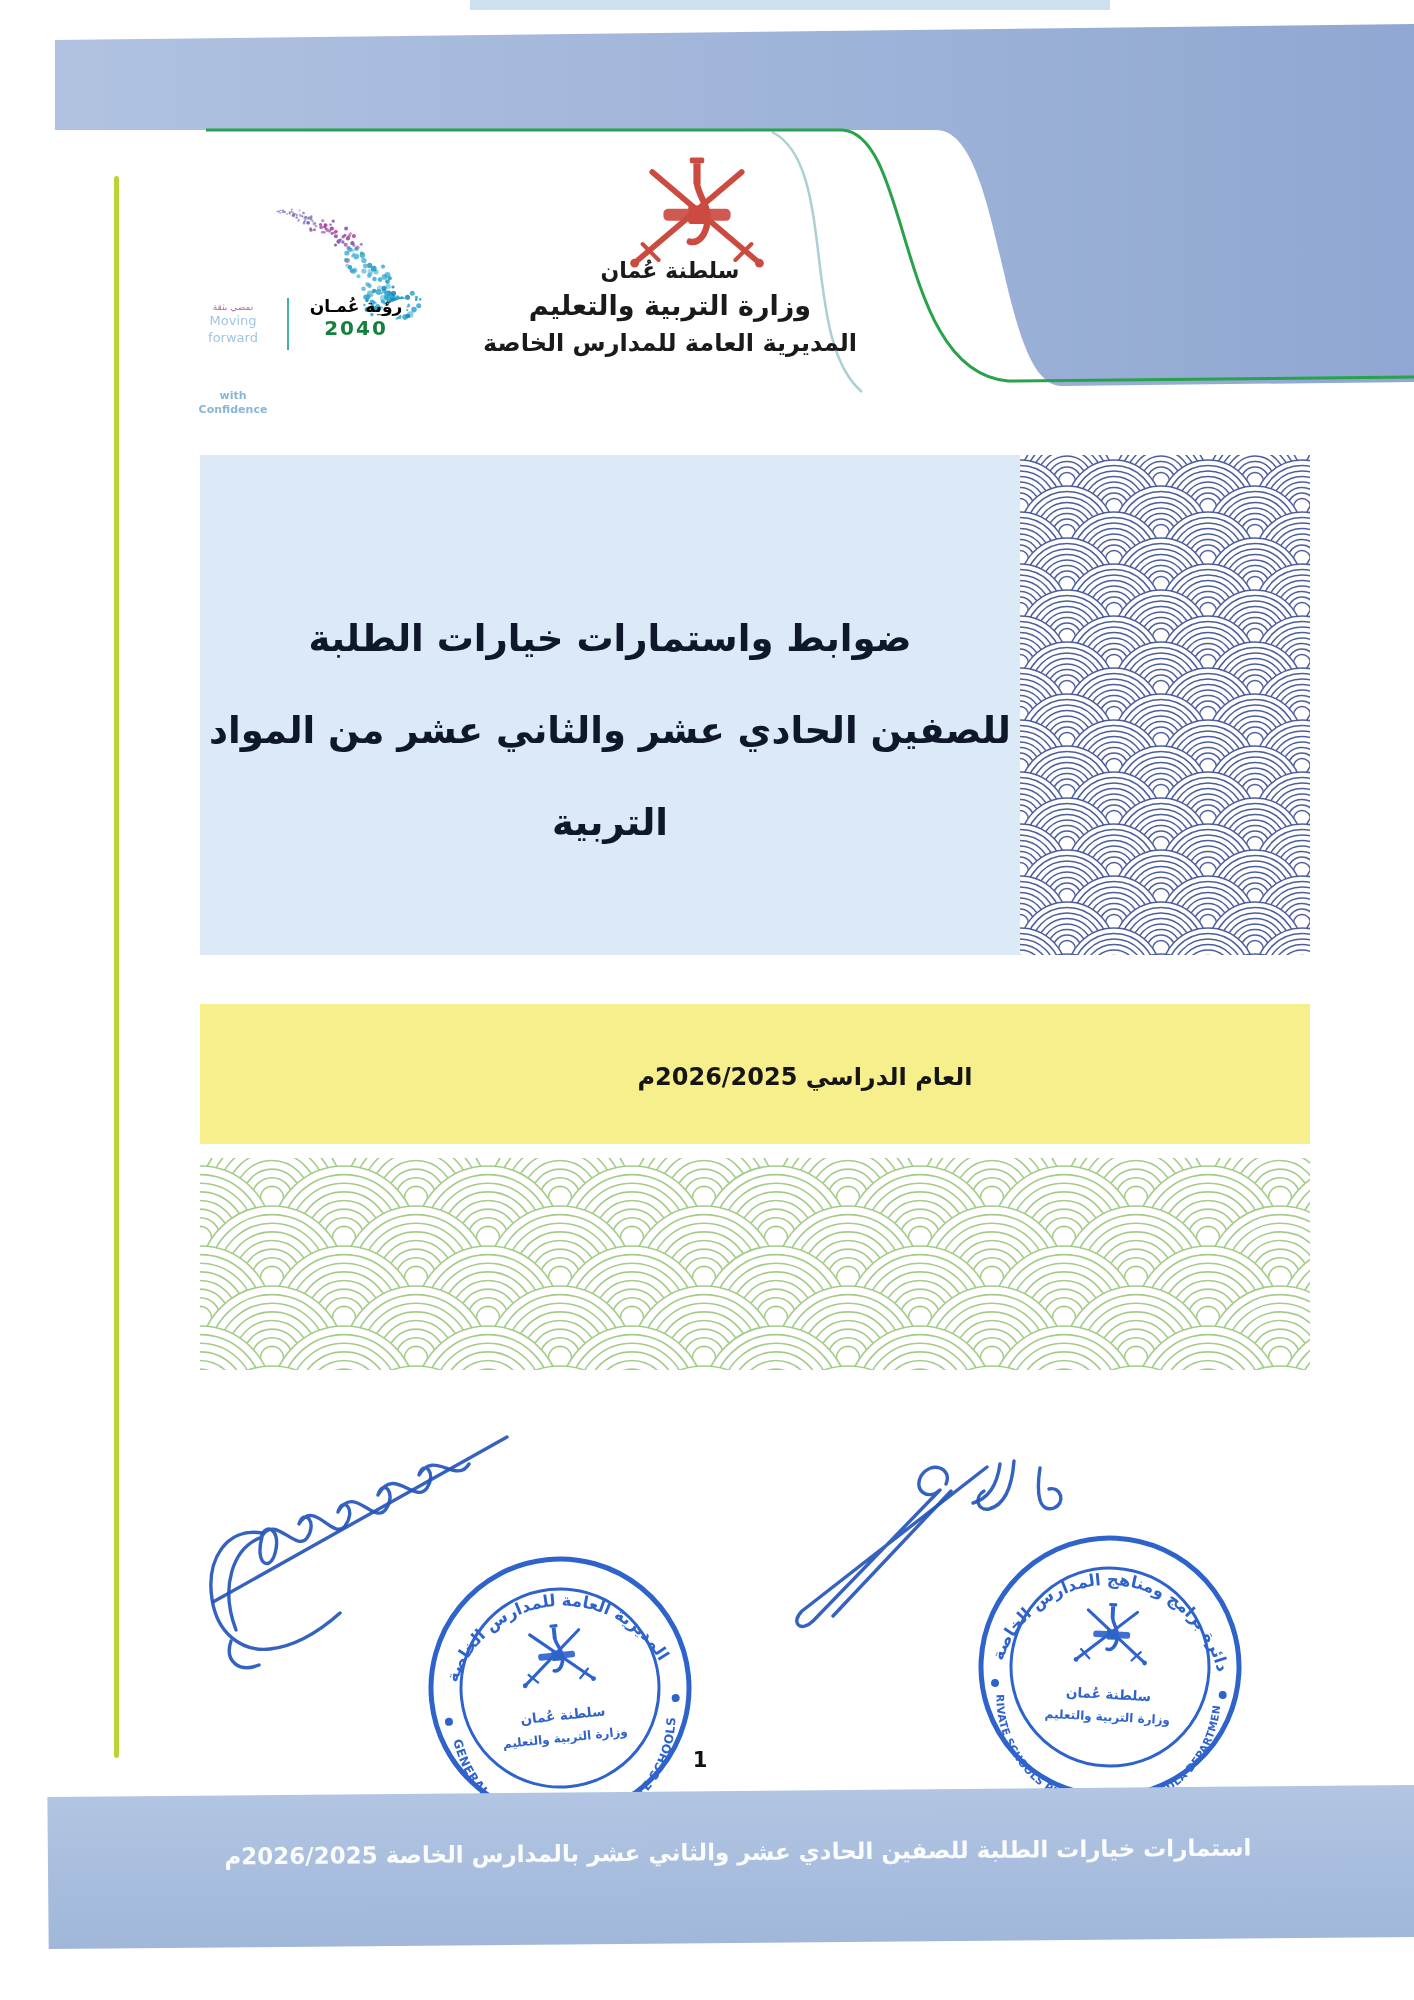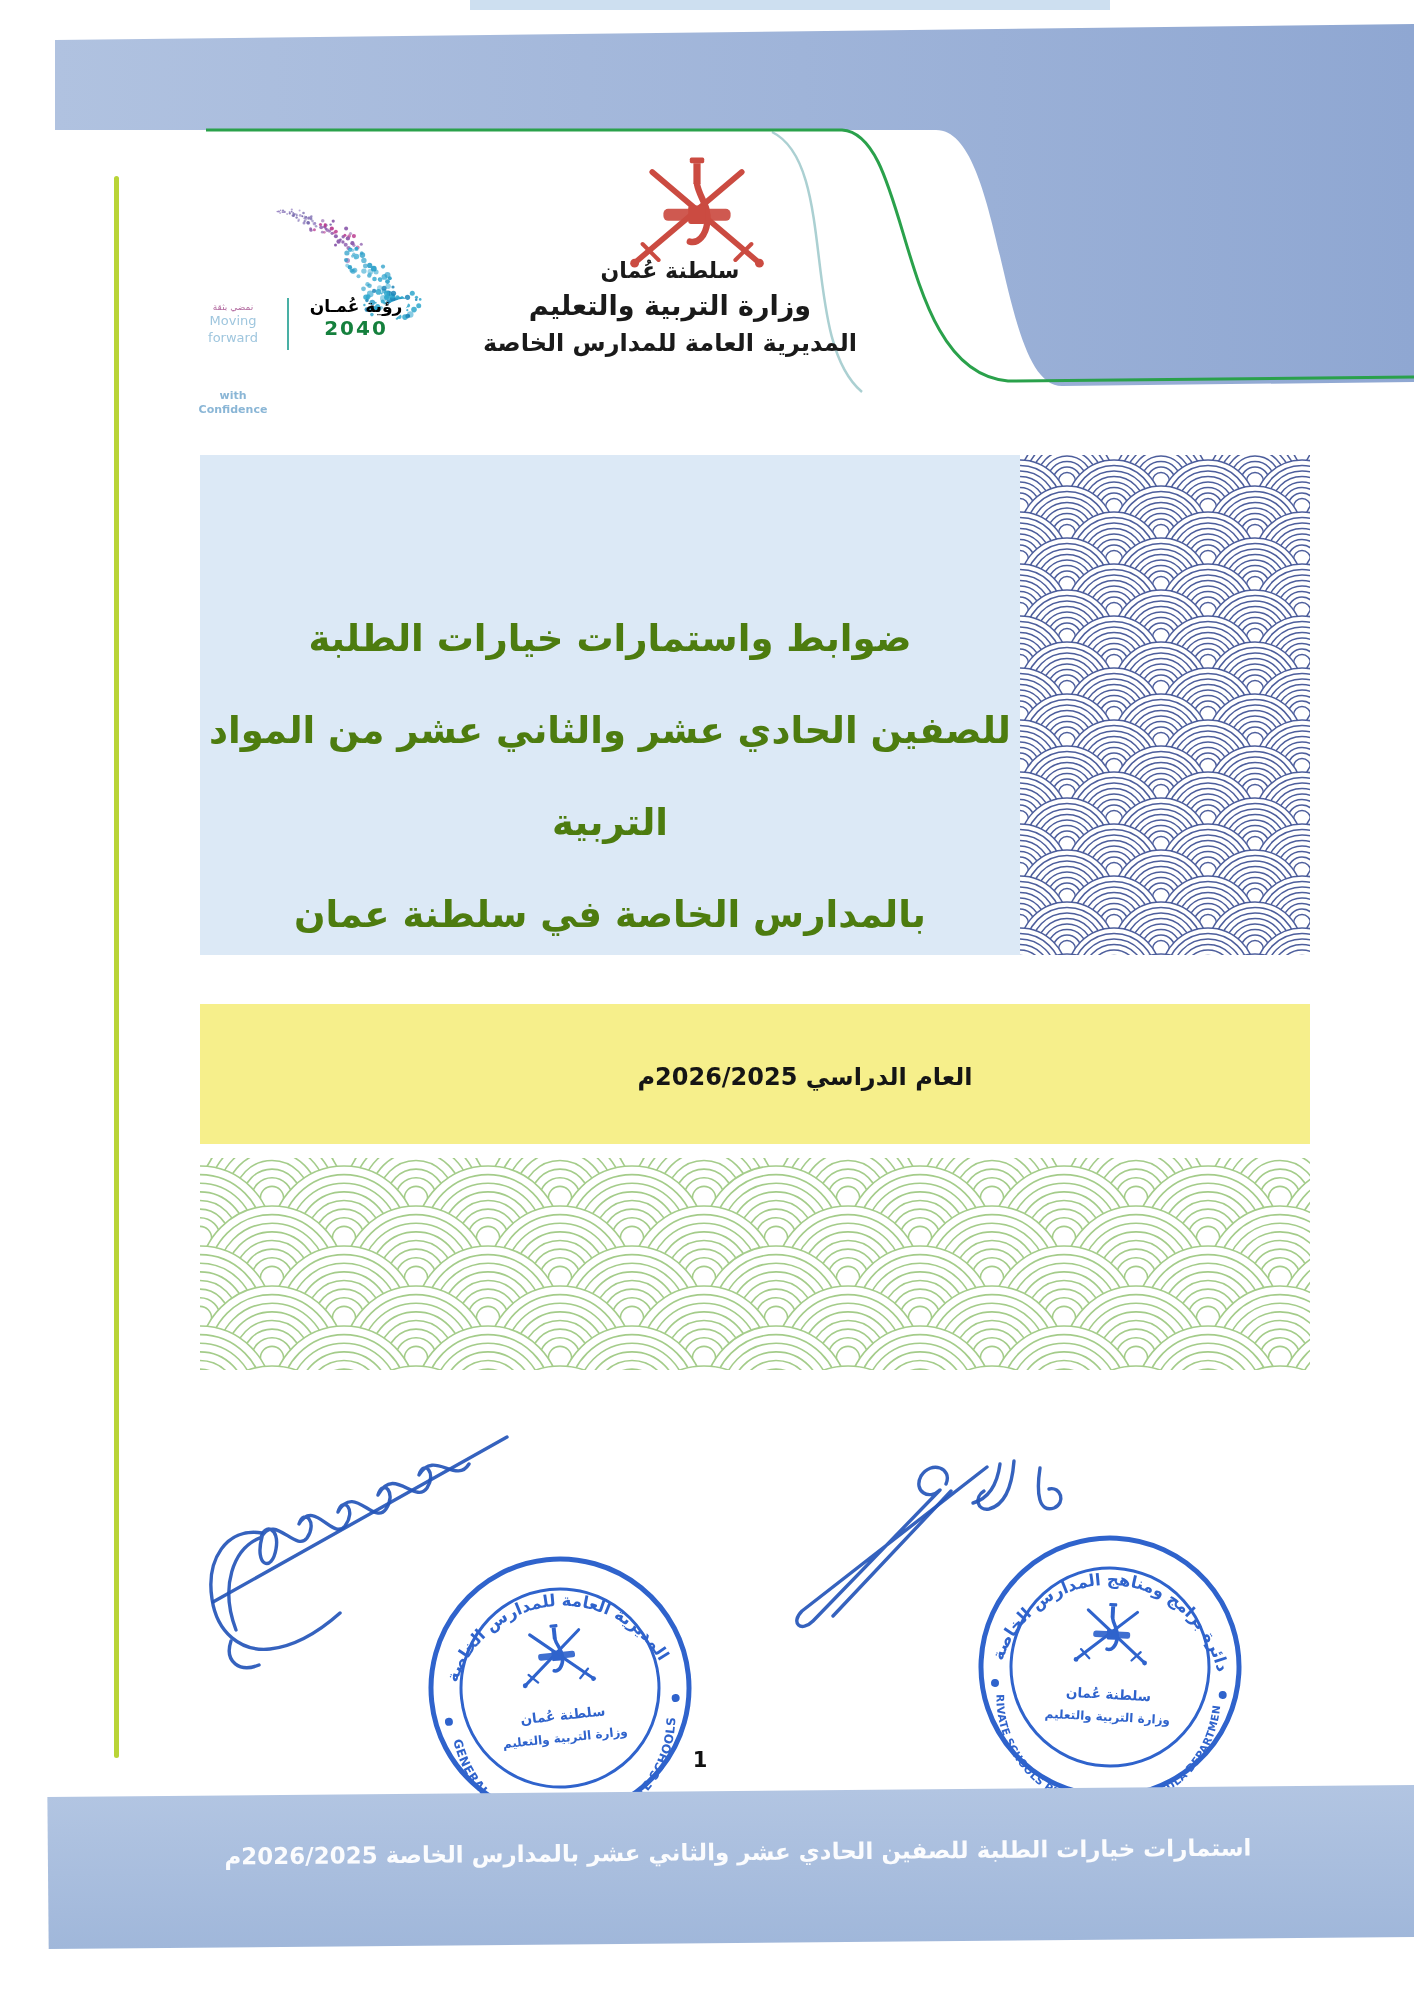--- a/index.html
+++ b/index.html
@@ -19,21 +19,21 @@
   .v-name-ar{font-size:17px;font-weight:700;color:#000000;}
   .v-name-year{font-size:20px;font-weight:700;color:#15803d;letter-spacing:2px;}
   
   .ministry{left:455px;top:258px;width:430px;text-align:center;color:#1a1a1a;}
   .m1{font-size:22px;font-weight:700;margin-bottom:7px;}
   .m2{font-size:27px;font-weight:700;margin-bottom:8px;}
   .m3{font-size:24px;font-weight:700;}
   
   .titlebox{left:200px;top:455px;width:820px;height:500px;background:#dce9f6;
             padding-top:138px;box-sizing:border-box;text-align:center;}
-  .t-line{font-size:37px;font-weight:700;color:#4d7c0f;line-height:92px;}
+  .t-line{font-size:37px;font-weight:700;color:#0f172a;line-height:92px;}
   .pattern-strip{background:#fdfdfe;}
   
   .yearband{left:200px;top:1004px;width:1110px;height:140px;background:#f6ef8b;
             text-align:center;padding-left:100px;box-sizing:border-box;}
   .yearband span{line-height:146px;font-size:24px;font-weight:700;color:#151515;}
   
   .st{fill:none;stroke:#2f63cc;stroke-width:5;}
   .st2{fill:none;stroke:#2f63cc;stroke-width:3;}
   .arcAr{font-size:16.5px;font-weight:700;fill:#2f63cc;}
   .arcEn{font-size:12px;font-weight:700;fill:#2f63cc;letter-spacing:.5px;}
@@ -330,21 +330,20 @@
 
   <div class="ministry abs" dir="rtl">
     <div class="m1">سلطنة عُمان</div>
     <div class="m2">وزارة التربية والتعليم</div>
     <div class="m3">المديرية العامة للمدارس الخاصة</div>
   </div>
 
   <div class="titlebox abs" dir="rtl">
     <div class="t-line">ضوابط واستمارات خيارات الطلبة</div>
     <div class="t-line">للصفين الحادي عشر والثاني عشر من المواد التربية</div>
-    <div class="t-line">بالمدارس الخاصة في سلطنة عمان</div>
   </div>
 
   <svg id="pattern-blue" class="abs pattern-strip" style="left:1020px;top:455px" width="290" height="500" viewBox="0 0 290 500">
       <circle cx="-47" cy="-26" r="47" fill="#ffffff"></circle>
       <circle cx="-47" cy="-26" r="47.0" fill="none" stroke="#4d5e9c" stroke-width="1.5"></circle>
       <circle cx="-47" cy="-26" r="41.5" fill="none" stroke="#4d5e9c" stroke-width="1.5"></circle>
       <circle cx="-47" cy="-26" r="36.0" fill="none" stroke="#4d5e9c" stroke-width="1.5"></circle>
       <circle cx="-47" cy="-26" r="30.5" fill="none" stroke="#4d5e9c" stroke-width="1.5"></circle>
       <circle cx="-47" cy="-26" r="25.0" fill="none" stroke="#4d5e9c" stroke-width="1.5"></circle>
       <circle cx="-47" cy="-26" r="19.5" fill="none" stroke="#4d5e9c" stroke-width="1.5"></circle>

